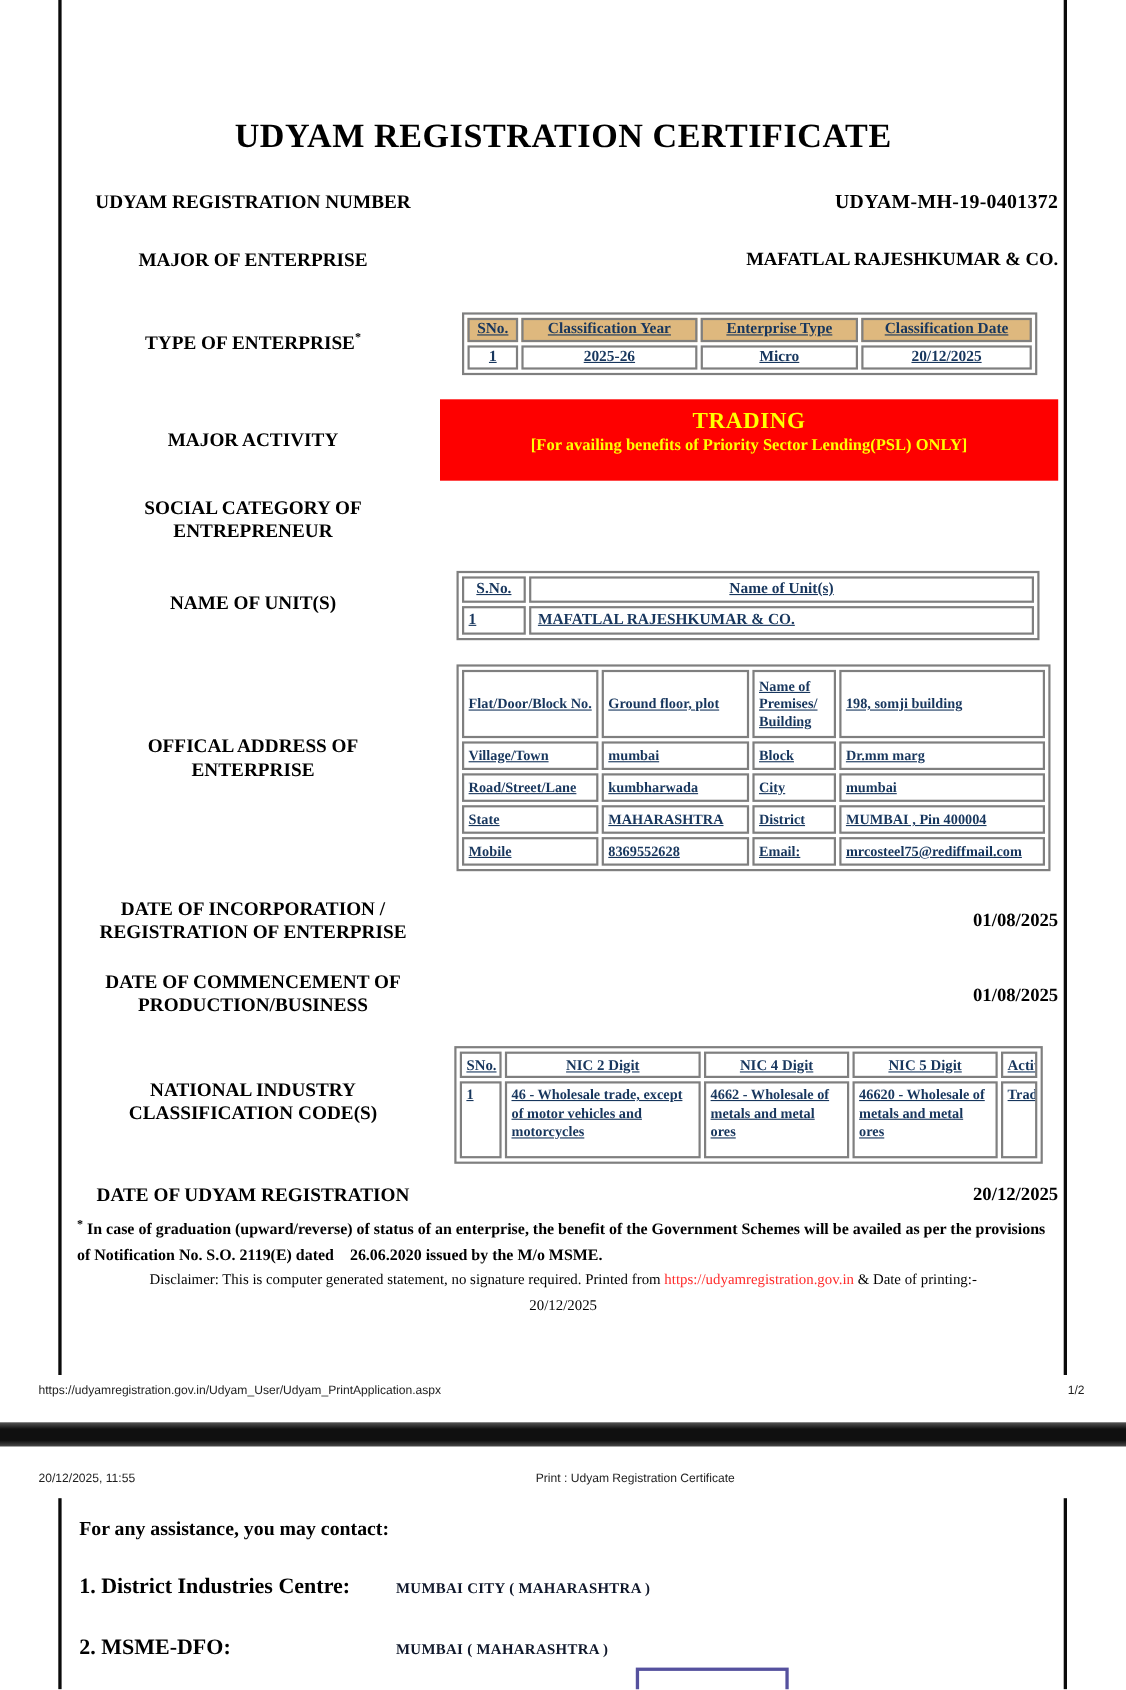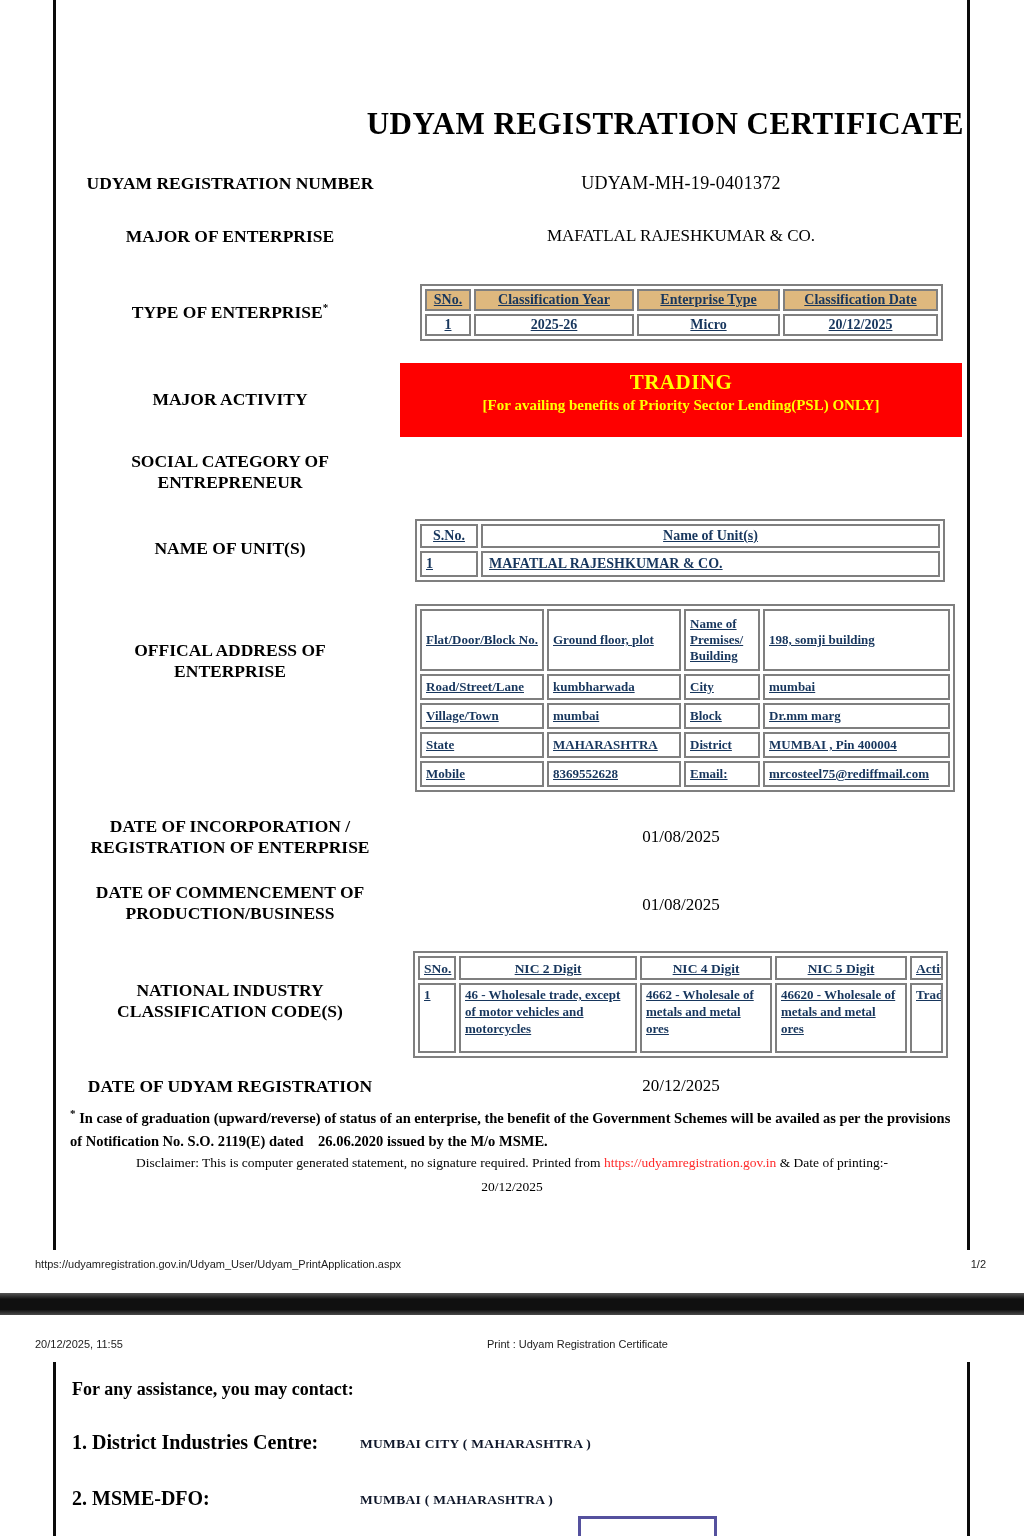--- a/index.html
+++ b/index.html
@@ -3,26 +3,26 @@
 <meta charset="utf-8">
 <style>
   html,body{margin:0;padding:0;background:#fff;}
   .canvas{position:relative;width:1024px;height:1536px;background:#ffffff;overflow:hidden;
           font-family:"Liberation Serif","DejaVu Serif",serif;color:#000;}
   
   .frame{position:absolute;border-left:3px solid #0b0b0b;border-right:3px solid #0b0b0b;}
   .frame1{left:53px;top:0;width:911px;height:1250px;}
   .frame2{left:53px;top:1362px;width:911px;height:174px;}
   
-  .title{position:absolute;left:60px;top:106px;width:904px;text-align:right;
+  .title{position:absolute;left:60px;top:106px;width:904px;text-align:center;
          font-size:31px;font-weight:bold;letter-spacing:.5px;}
   
   .lbl{position:absolute;left:60px;width:340px;text-align:center;font-weight:bold;
        font-size:17.5px;line-height:21px;white-space:pre-line;}
-  .val{position:absolute;left:400px;width:562px;text-align:center;font-weight:normal;font-size:17px;}
+  .val{position:absolute;left:400px;width:562px;text-align:right;font-weight:bold;font-size:17px;}
   .val.big{font-size:18px;letter-spacing:.3px;}
   sup.star{font-size:11px;vertical-align:super;}
   
   table.cert{position:absolute;border-collapse:separate;border-spacing:3px;table-layout:fixed;
              background:#fff;border:2px solid #7f7f7f;font-family:"Liberation Serif","DejaVu Serif",serif;
              font-weight:bold;color:#17365d;}
   table.cert th,table.cert td{border:2px solid #7f7f7f;box-sizing:border-box;padding:1px 4px;
              overflow:hidden;text-decoration:underline;}
   table.classification{left:420px;top:284px;width:522px;font-size:14px;}
   table.classification th{background:#deb87e;height:22px;text-align:center;}
@@ -121,47 +121,47 @@
       <th>S.No.</th>
       <th>Name of Unit(s)</th>
     </tr>
     <tr>
       <td>1</td>
       <td class="c">MAFATLAL RAJESHKUMAR &amp; CO.</td>
     </tr>
   </tbody>
     </table>
 
-  <div class="lbl" style="top:640px">OFFICAL ADDRESS OF
+  <div class="lbl" style="top:668px">OFFICAL ADDRESS OF
 ENTERPRISE</div>
   <table class="cert addr">
     <colgroup>
         <col style="width:124px">
         <col style="width:134px">
         <col style="width:76px">
         <col>
       </colgroup>
     <tbody>
         <tr class="tall">
       <td>Flat/Door/Block No.</td>
       <td>Ground floor, plot</td>
       <td>Name of Premises/ Building</td>
       <td>198, somji building</td>
     </tr>
     <tr>
+      <td>Village/Town</td>
+      <td>mumbai</td>
+      <td>Block</td>
+      <td>Dr.mm marg</td>
+    </tr>
+    <tr>
       <td>Road/Street/Lane</td>
       <td>kumbharwada</td>
       <td>City</td>
       <td>mumbai</td>
-    </tr>
-    <tr>
-      <td>Village/Town</td>
-      <td>mumbai</td>
-      <td>Block</td>
-      <td>Dr.mm marg</td>
     </tr>
     <tr>
       <td>State</td>
       <td>MAHARASHTRA</td>
       <td>District</td>
       <td>MUMBAI , Pin 400004</td>
     </tr>
     <tr>
       <td>Mobile</td>
       <td>8369552628</td>

